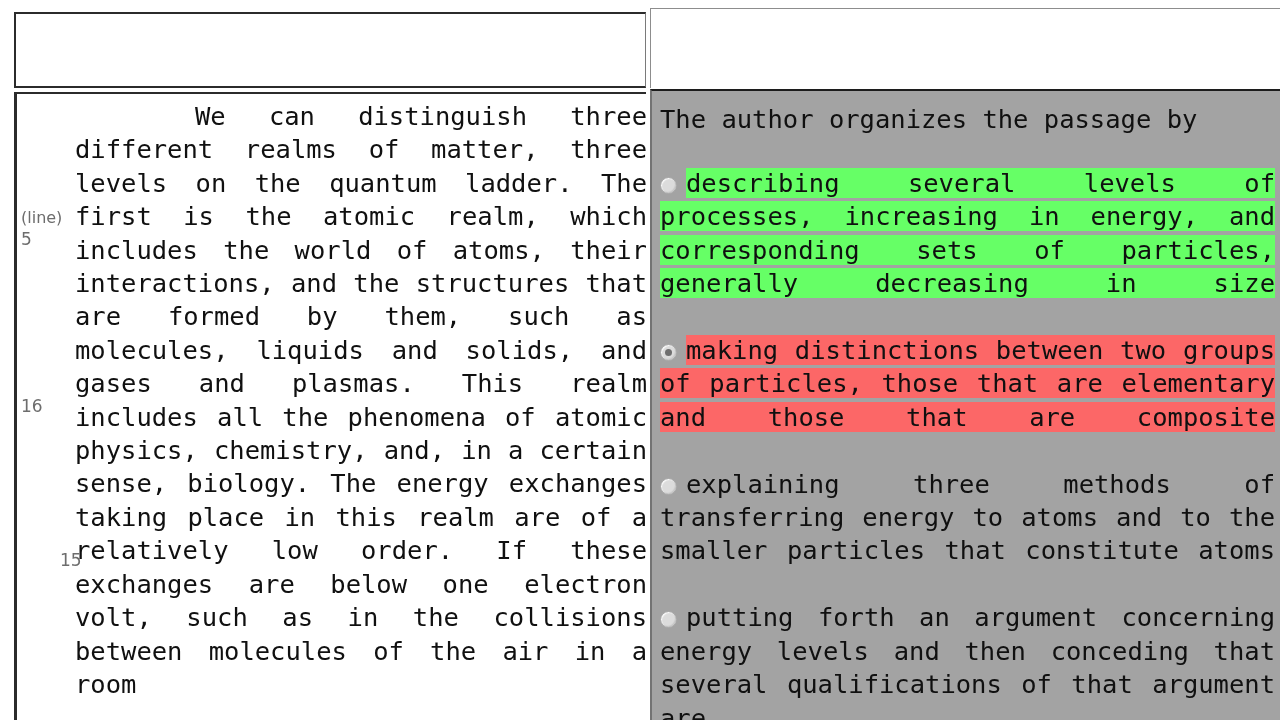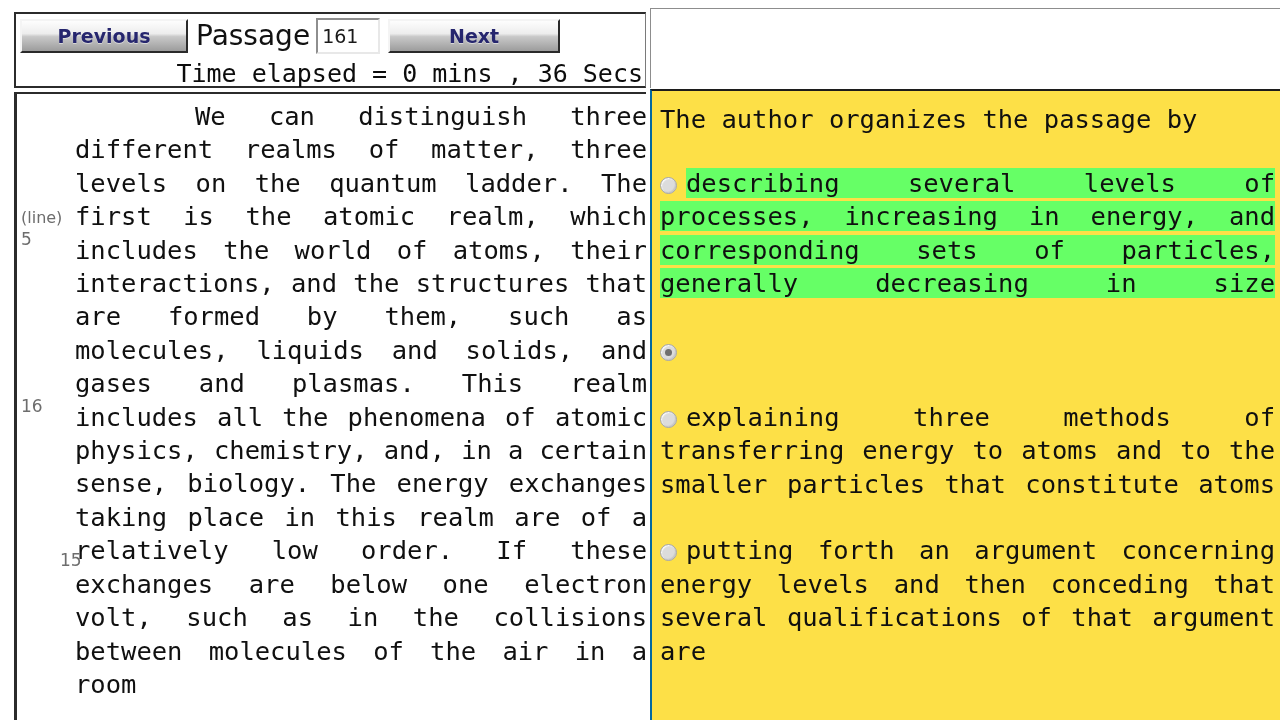--- a/index.html
+++ b/index.html
@@ -160,22 +160,22 @@
     width: 630px; height: 80px;
     border-top: 1px solid #8d8d8d;
     border-left: 1px solid #8d8d8d;
     background: #ffffff;
   }
   #question-panel {
     position: absolute;
     left: 0; top: 89px;
     width: 630px; height: 631px;
     border-top: 2px solid #1c1c1c;
-    border-left: 2px solid #0369a1;
-    background: #fde047;
+    border-left: 2px solid #737373;
+    background: #a3a3a3;
     overflow: hidden;
     padding: 12px 0 0 8px;
   }
 
   #question-stem {
     font-family: "DejaVu Sans Mono", monospace;
     font-size: 25.5px;
     line-height: 33px;
     color: #101010;
     white-space: nowrap;
@@ -223,33 +223,21 @@
 </style>
 </head>
 <body>
 
 <div id="app">
 
   <div id="left-col">
 
     <div id="header-box">
 
-      <div id="ctrl-row">
-        <button class="btn3d" id="btn-previous">Previous</button>
-
-        <span id="passage-label">Passage</span>
-
-        <input id="passage-input" type="text" value="161" style="">
-
-        <button class="btn3d" id="btn-next">Next</button>
-      </div>
-
-      <div id="time-row">
-        <span id="time-elapsed">Time elapsed = 0 mins , 36 Secs</span>
-      </div>
+
     </div>
 
     <div id="passage-box">
 
       <div id="line-gutter">
         <span class="gutter-mark small" style="top:102px;">(line)</span>
         <span class="gutter-mark" style="top:137px;">5</span>
         <span class="gutter-mark" style="top:304px;">16</span>
         <span class="gutter-mark" style="top:458px;margin-left:39px;">15</span>
         <span class="gutter-mark" style="top:625px;">20</span>
@@ -262,19 +250,19 @@
   <div id="right-col">
 
     <div id="right-top-box"></div>
 
     <div id="question-panel">
 
       <div id="question-stem">The author organizes the passage by</div>
 
       <div id="options-list">
           <div class="option"><span class="radio"></span><span class="opt-text hl-green">describing several levels of processes, increasing in energy, and corresponding sets of particles, generally decreasing in size</span></div>
-          <div class="option"><span class="radio checked"></span></div>
+          <div class="option"><span class="radio checked"></span><span class="opt-text hl-red">making distinctions between two groups of particles, those that are elementary and those that are composite</span></div>
           <div class="option"><span class="radio"></span><span class="opt-text hl-none">explaining three methods of transferring energy to atoms and to the smaller particles that constitute atoms</span></div>
           <div class="option"><span class="radio"></span><span class="opt-text hl-none">putting forth an argument concerning energy levels and then conceding that several qualifications of that argument are</span></div>
         </div>
     </div>
   </div>
 </div>
 
 </body></html>

